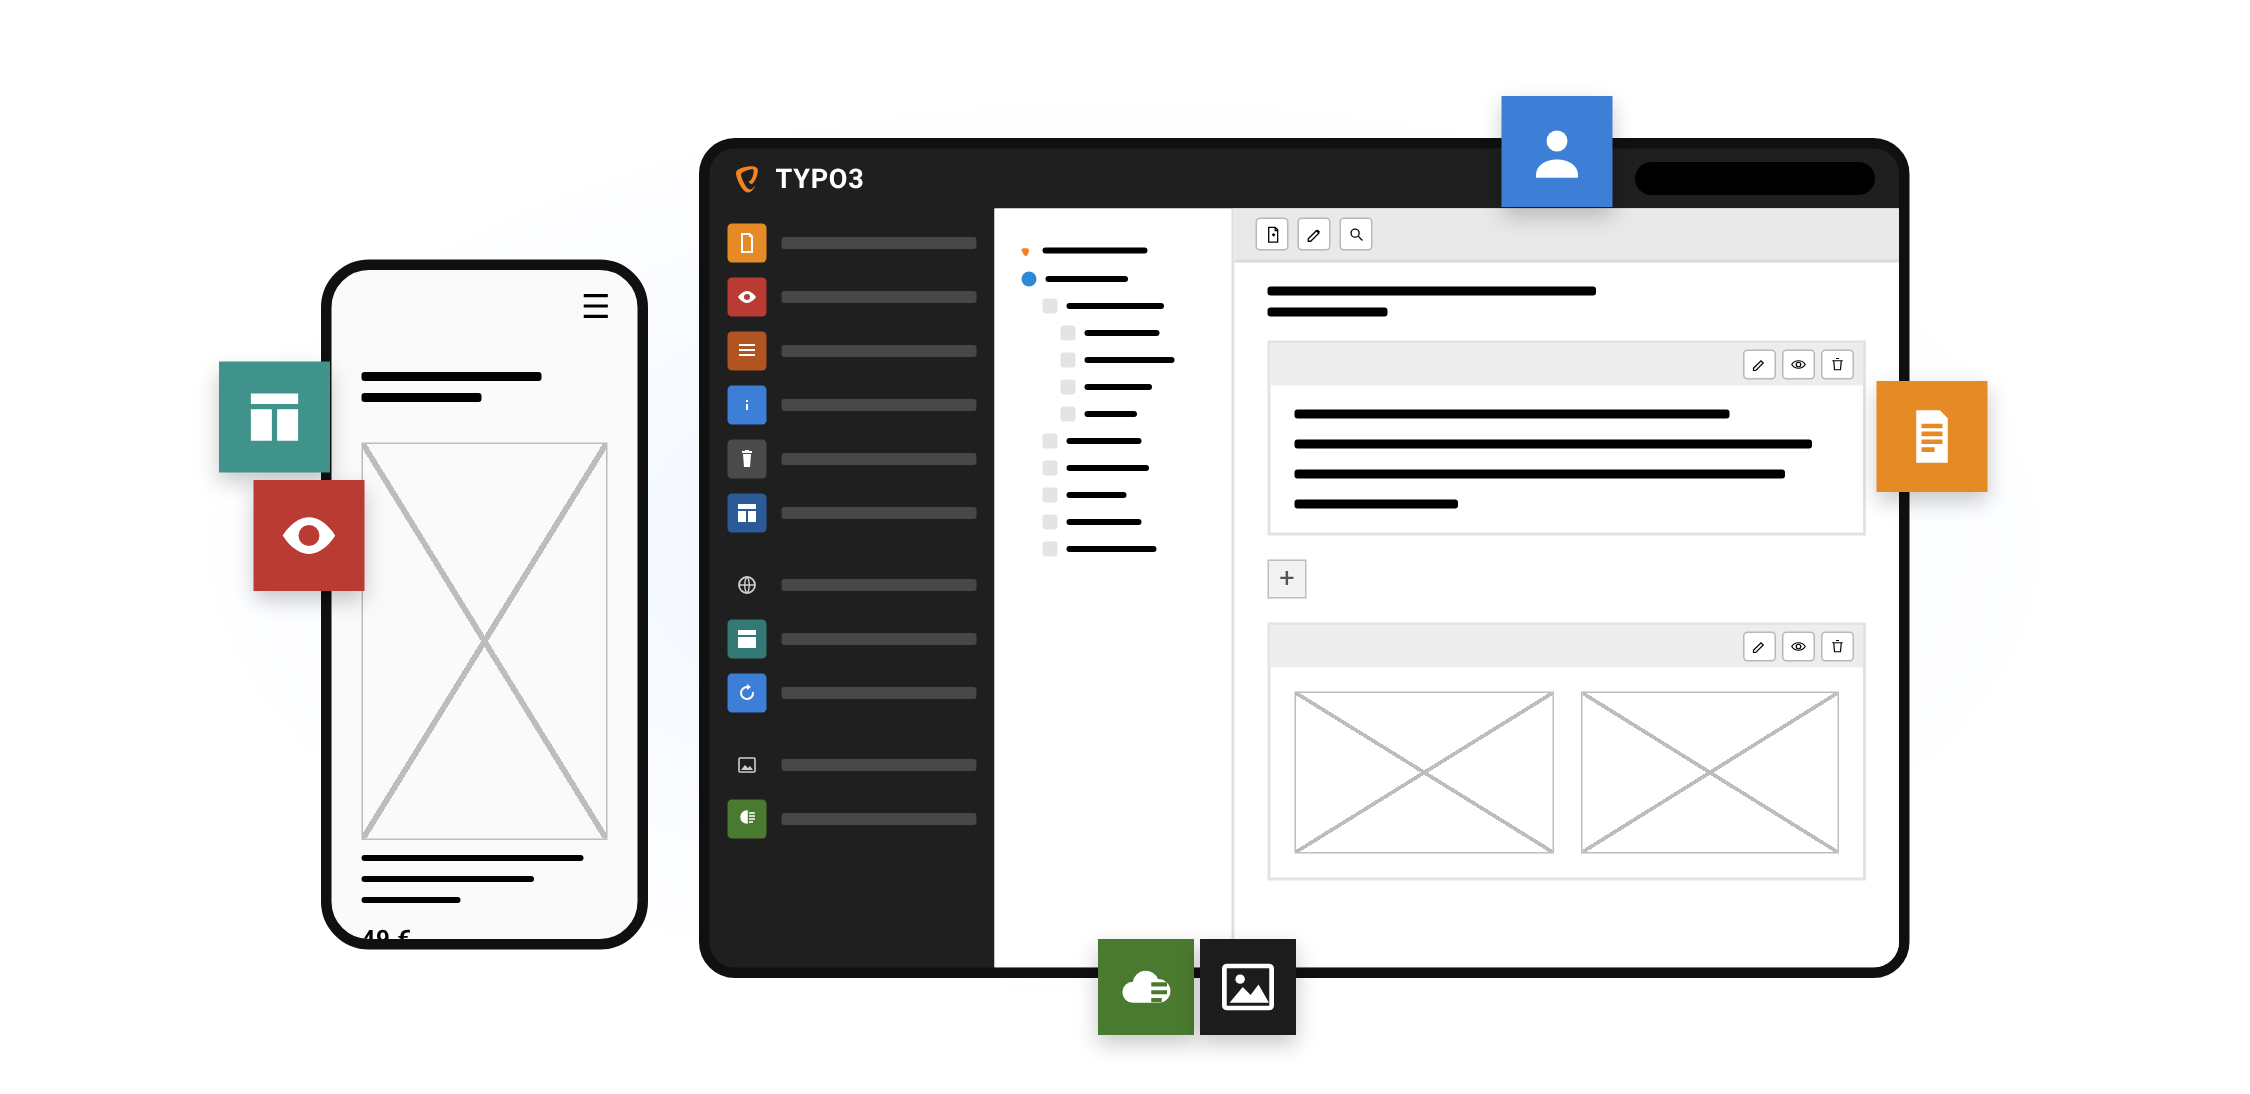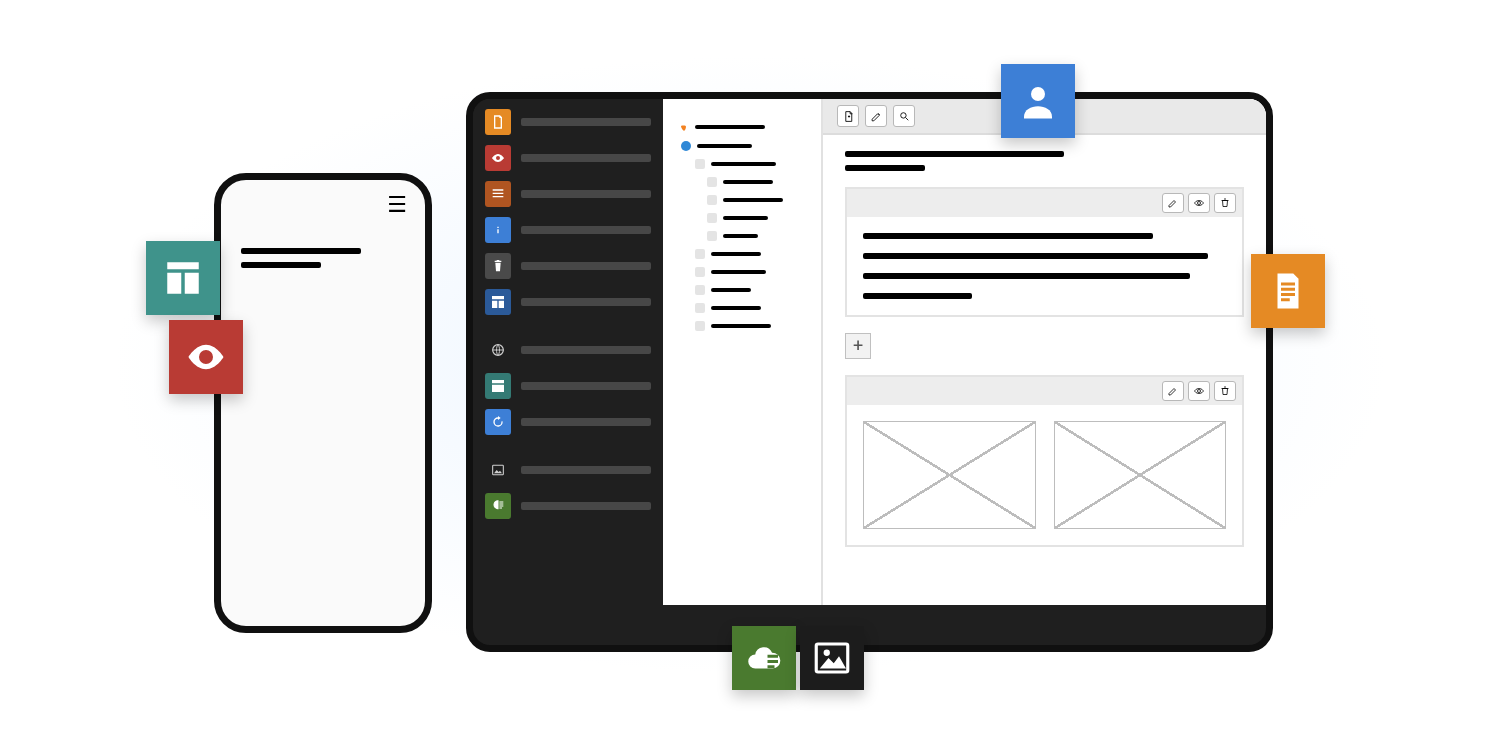--- a/index.html
+++ b/index.html
@@ -131,36 +131,54 @@
 </head>
 <body>
 
 <div class="glow"></div>
 
 <div class="phone">
   <div class="hamburger">☰</div>
   <div class="title-wire"></div>
   <div class="title-wire sub"></div>
   <div class="phone-prods">
+    <div class="phone-prod right">
+      <div class="ximg"></div>
+      <div class="pw s1"></div>
+      <div class="pw s2"></div>
+      <div class="pw s3"></div>
+      <div class="price">49 €</div>
+      <div class="pbtns">
+        <div class="pbtn blue"></div>
+
+      </div>
+    </div>
   </div>
 </div>
 
 <div class="tile tile-layout">
   <svg viewBox="0 0 24 24">
       <path d="M3 3h18v4H3V3zm0 6h8v12H3V9zm10 0h8v12h-8V9z"></path>
     </svg>
 </div>
 <div class="tile tile-view">
   <svg viewBox="0 0 24 24">
       <path d="M12 5C6 5 2 12 2 12s4 7 10 7 10-7 10-7-4-7-10-7zm0 11a4 4 0 1 1 0-8 4 4 0 0 1 0 8z"></path>
       <circle cx="12" cy="12" r="2.2" fill="#b93b34"></circle>
     </svg>
 </div>
 
 <div class="tablet">
+  <div class="tab-top">
+    <svg class="logo" viewBox="0 0 24 24">
+      <path fill="#f38221" d="M14.4 2.2c2.8 0 5.1.8 5.1 3.2 0 4.4-3 11-5.3 11-.8 0-1.6-.9-2.4-2.2.2 0 .4.1.6.1 1.7 0 3.7-5 3.7-8.1 0-1-.3-1.6-1-1.9C12.5 4.7 6 6.6 6 8.6c0 3 4.2 12.2 7.3 12.2 1.1 0 2.4-1 3.6-2.6l.2.3c-1.7 2.9-3.7 4.7-5.4 4.7C7.1 23.2 2 11.7 2 7.6 2 4.1 9.3 2.2 14.4 2.2z"></path>
+    </svg>
+    <span>TYPO3</span>
+    <div class="camera"></div>
+  </div>
 
   <div class="tab-body">
 
     <div class="sidebar">
       <div class="sbi">
         <span class="ic" style="background:#e58a24">
             <svg viewBox="0 0 24 24">
               <path d="M6 2h9l3 3v17H6zM8 4v16h8V6h-2V4z"></path>
             </svg>
           </span>

